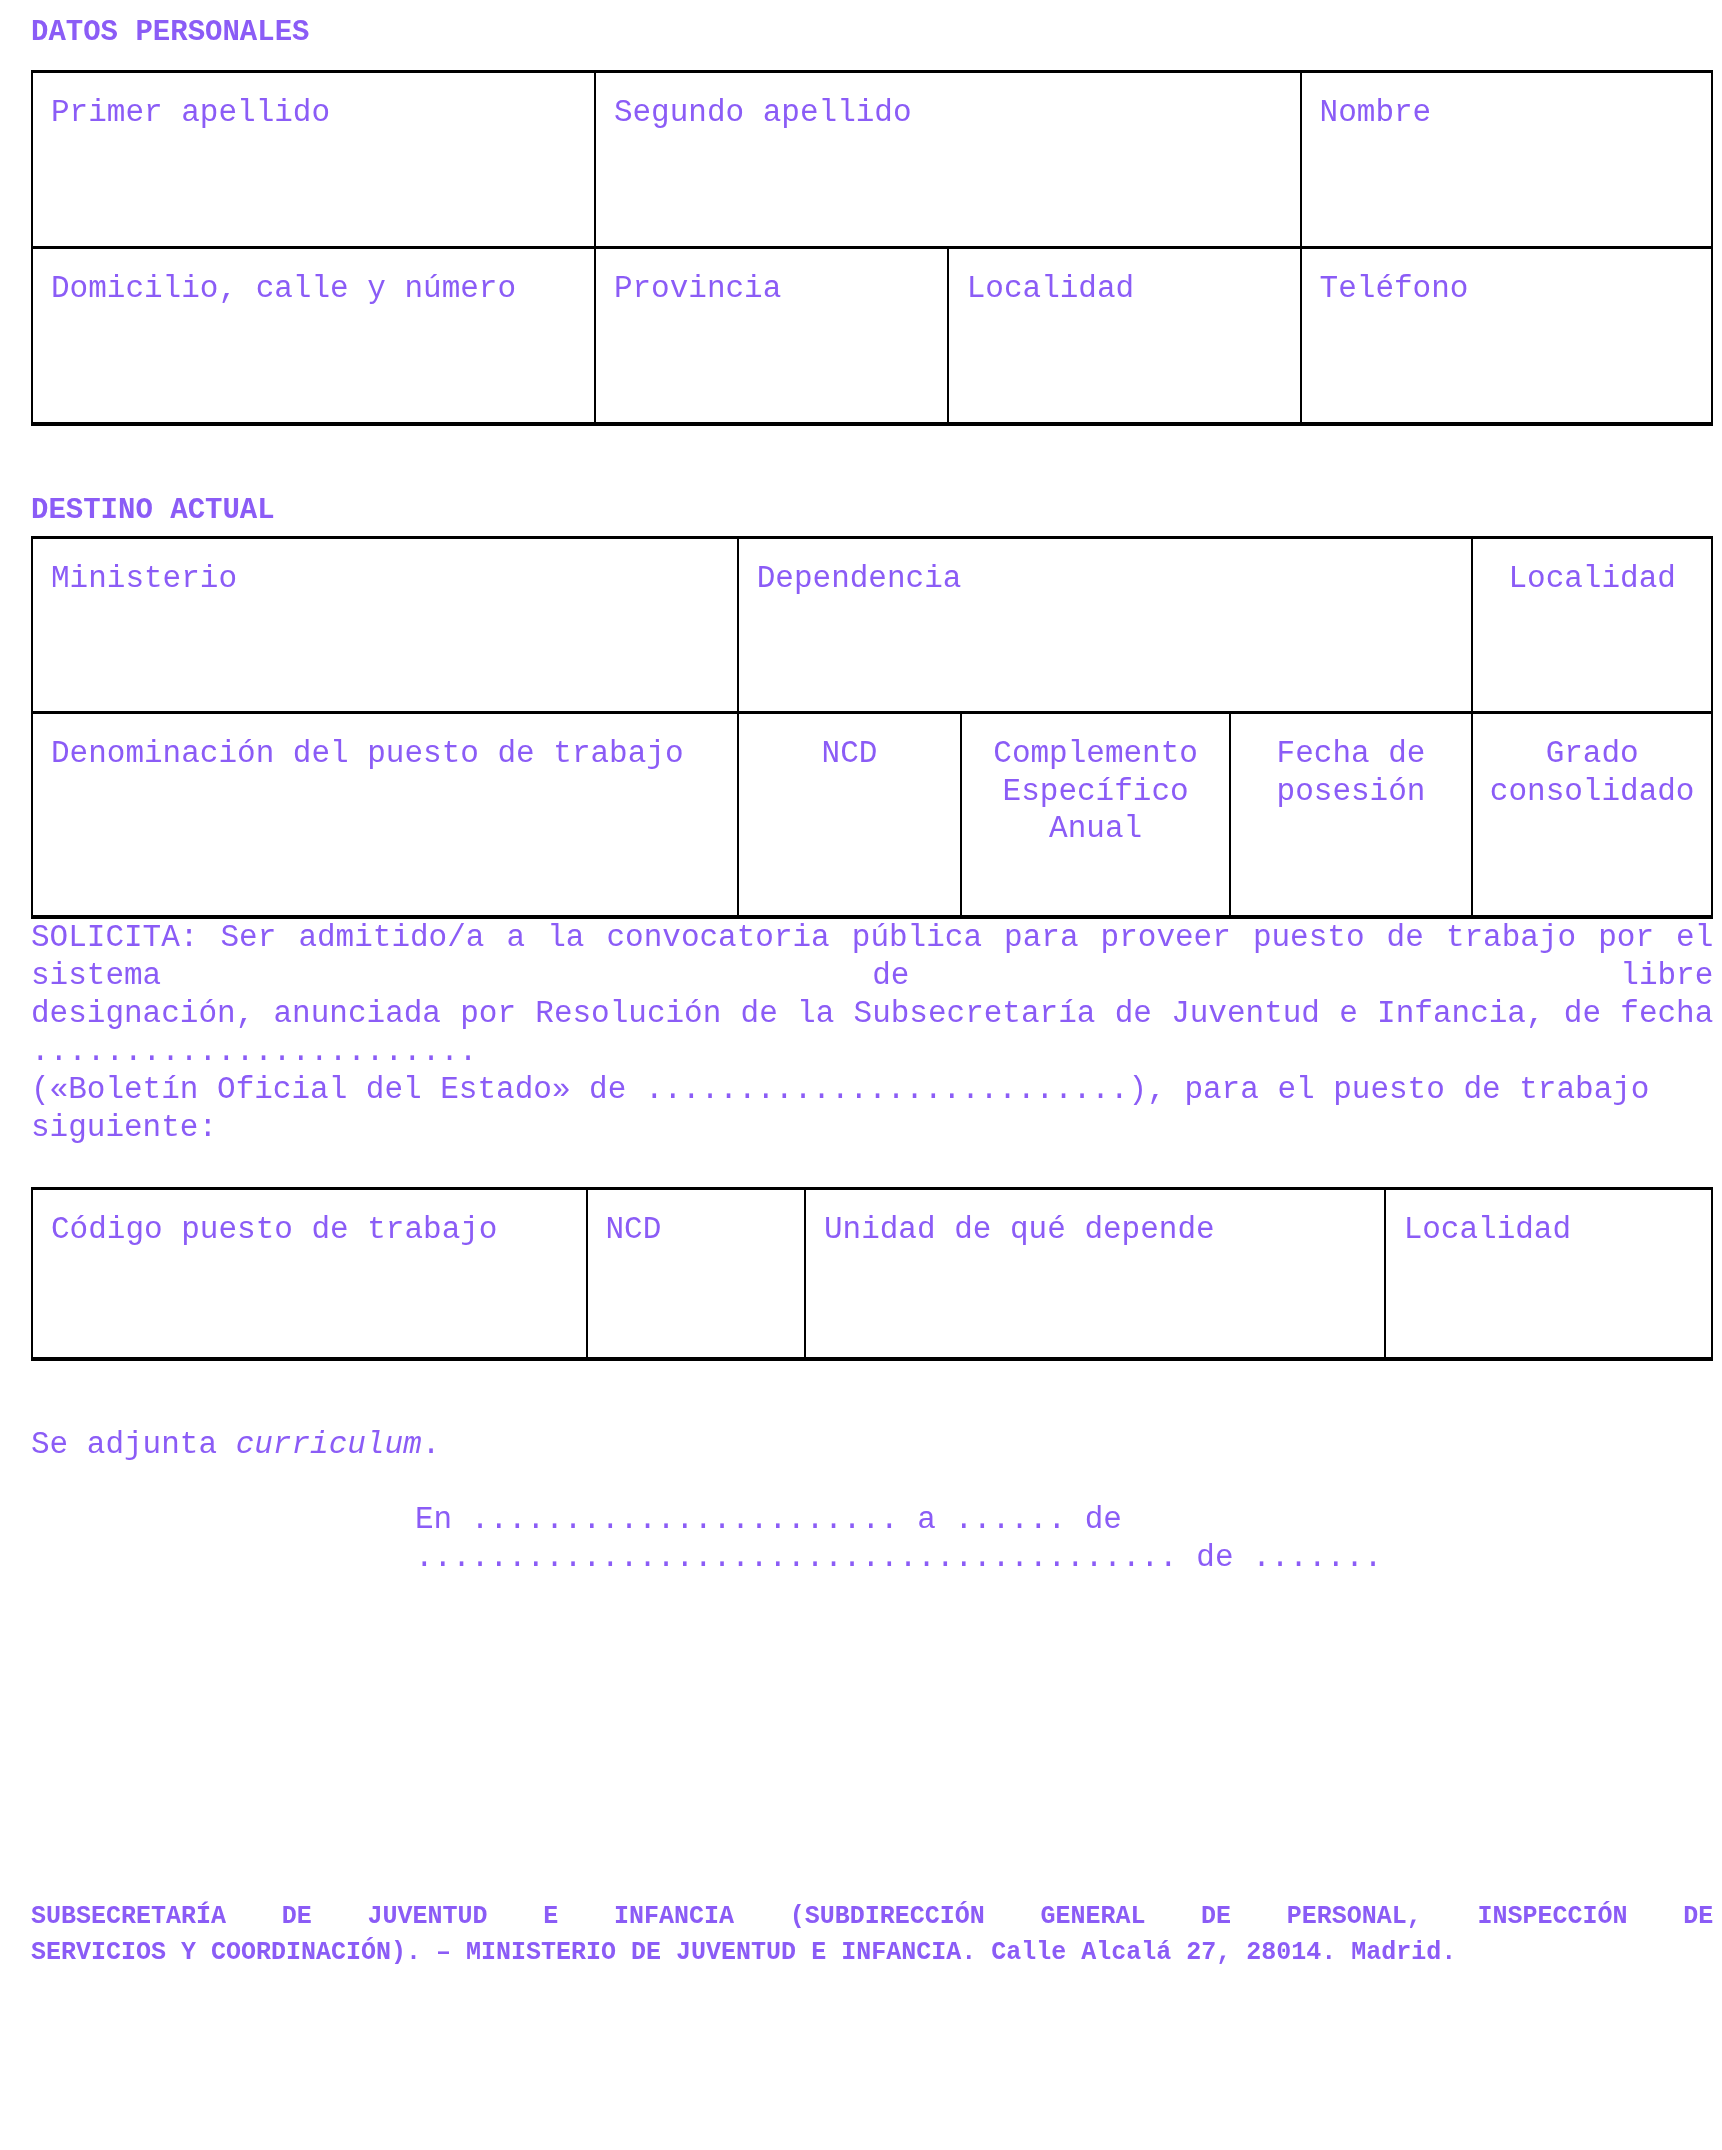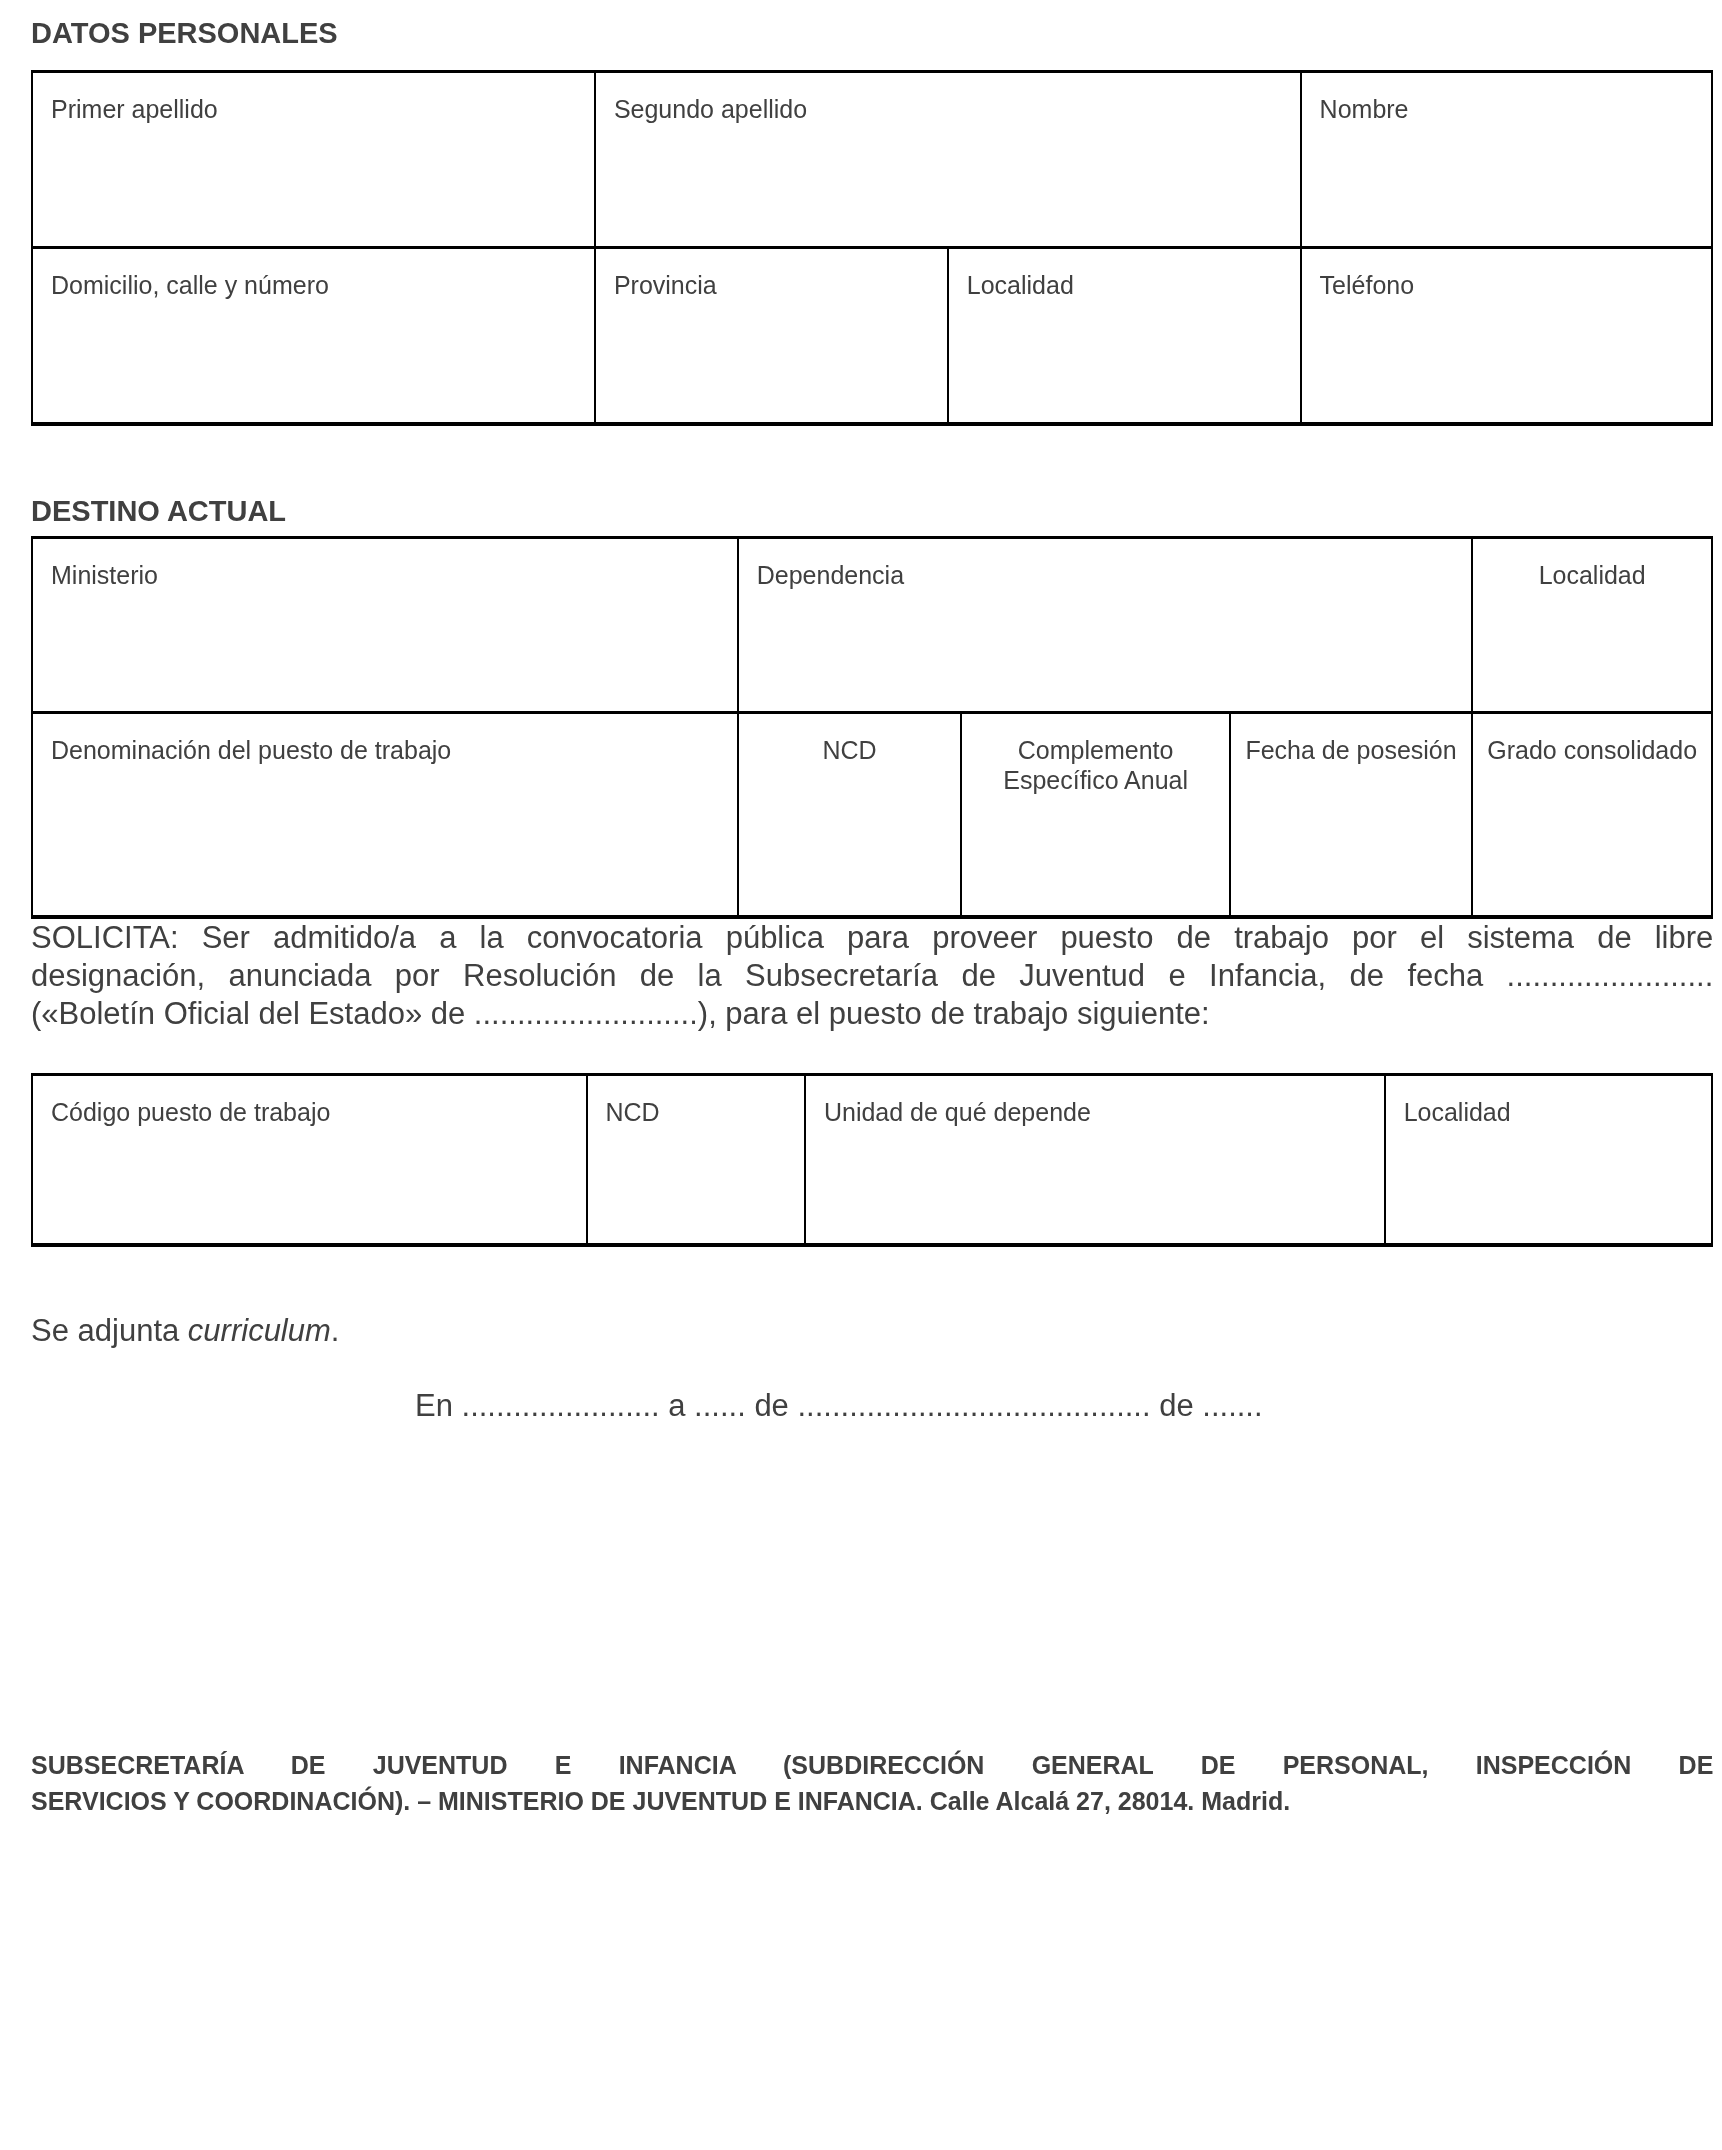--- a/index.html
+++ b/index.html
@@ -1,33 +1,33 @@
 <!DOCTYPE html>
 <html lang="es" style="font-size:13px"><head>
 <meta charset="utf-8">
 <style>
   * { box-sizing: border-box; }
   html, body { margin: 0; padding: 0; background: #ffffff; }
   .page {
     width: 1723px; height: 2035px;
     padding: 16px 9.7px 0 31px;
-    background: #ffffff; color: #404040;
-    font-family: Liberation Sans, sans-serif;
+    background: #ffffff; color: #8b5cf6;
+    font-family: Liberation Mono, monospace;
     font-size: 31px;
     overflow: hidden;
   }
   .section-title { font-size: 29px; font-weight: bold; line-height: 1.2; }
   table { border-collapse: collapse; width: 100%; table-layout: fixed; }
   td {
     border: 2.4px solid #000;
     border-top-width: 3.2px; border-bottom-width: 3.2px;
     vertical-align: top;
     padding: 21px 18px;
     line-height: 1.2;
-    font-size: 25px;
+    font-size: 31px;
     overflow: hidden;
   }
   tr:last-child td { border-bottom-width: 4px; }
   .c { text-align: center; padding-left: 6.5px; padding-right: 6.5px; }
   .t1 tr { height: 176px; }
   .t2 tr.r1 { height: 175px; }
   .t2 tr.r2 { height: 204px; }
   .t3 tr { height: 171px; }
   #table-datos { margin-top: 19.4px; }
   #title-destino { margin-top: 68px; }

